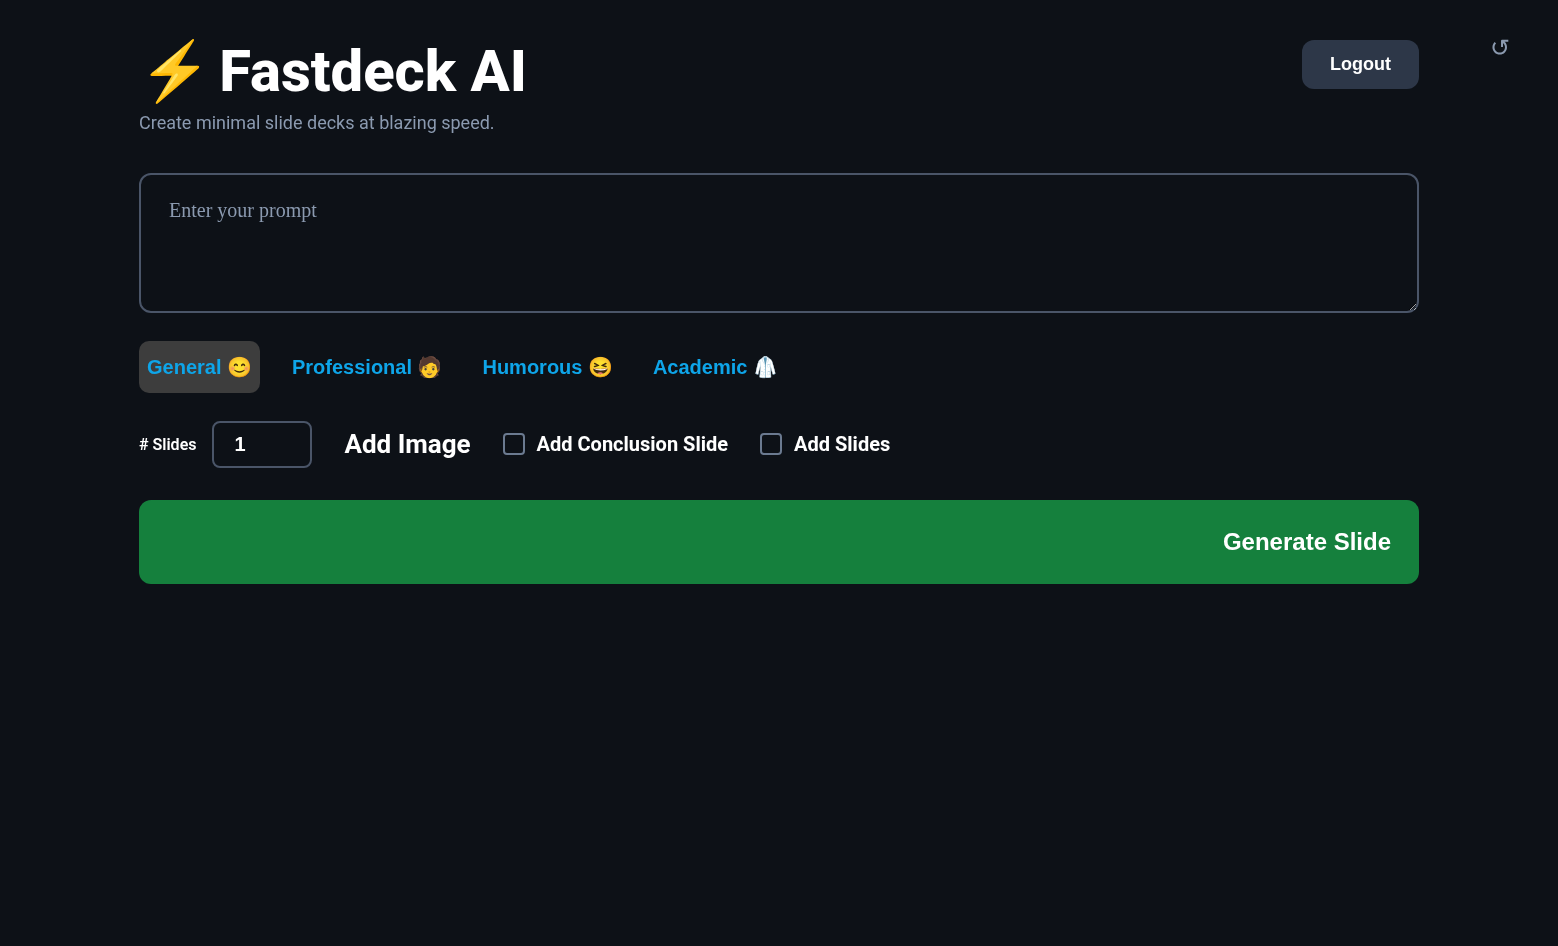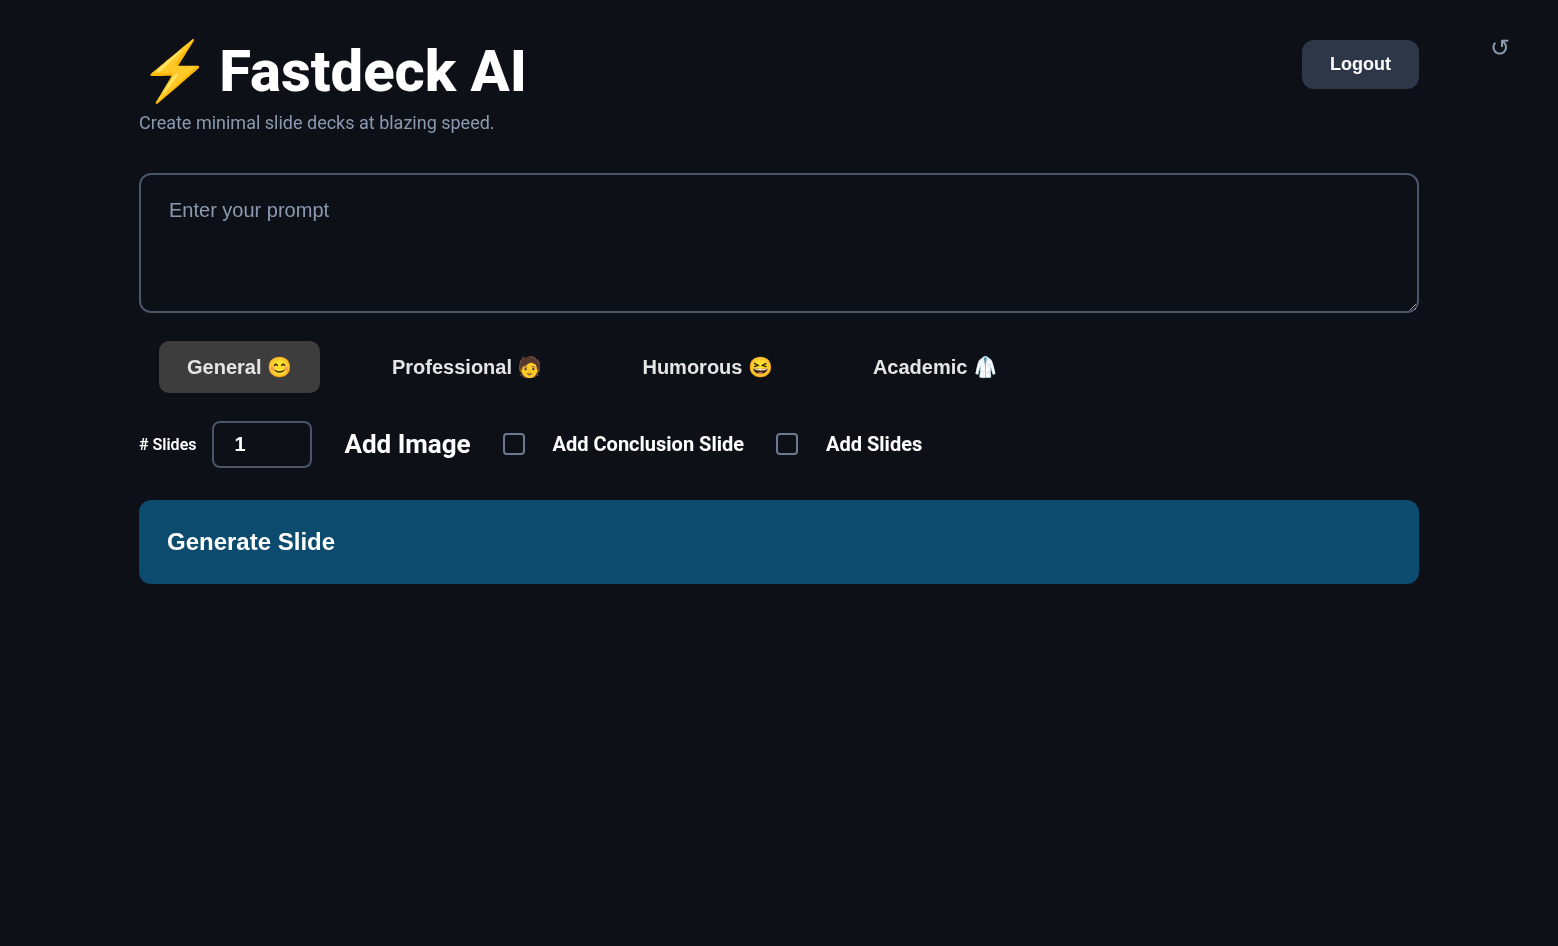--- a/index.html
+++ b/index.html
@@ -87,46 +87,45 @@
       width: 100%;
       background-color: #0d1117;
       border: 2px solid #4a5568;
       border-radius: 12px;
       color: #8b9ab0;
       font-size: 20px;
       padding: 24px 28px;
       resize: vertical;
       min-height: 140px;
       outline: none;
-      font-family: Liberation Sans, sans-serif;
+      font-family: Liberation Serif, serif;
     }
 
     .prompt-textarea::placeholder {
       color: #8b9ab0;
     }
 
     .tone-section {
       display: flex;
       align-items: center;
       gap: 24px;
       margin-top: 24px;
       flex-wrap: wrap;
     }
 
     .tone-button {
       background-color: transparent;
       border: none;
       border-radius: 10px;
-      color: #e5e5e5;
-      font-size: 20px;
-      font-weight: 700;
-      padding: 14px 28px;
+      color: #0ea5e9;
+      font-size: 20px;
+      font-weight: 700;
+      padding: 14px 8px;
       cursor: pointer;
       white-space: nowrap;
-      margin-left: 20px;
     }
 
     .tone-button.active {
       background-color: #3d3d3d;
     }
 
     .options-section {
       display: flex;
       align-items: center;
       gap: 32px;
@@ -162,21 +161,21 @@
     .add-image-label {
       font-size: 26px;
       font-weight: 700;
       color: #ffffff;
       cursor: pointer;
     }
 
     .checkbox-group {
       display: flex;
       align-items: center;
-      gap: 28px;
+      gap: 12px;
       cursor: pointer;
     }
 
     .checkbox-group input[type="checkbox"] {
       width: 22px;
       height: 22px;
       accent-color: #4a5568;
       cursor: pointer;
       appearance: none;
       -webkit-appearance: none;
@@ -190,30 +189,30 @@
     }
 
     .checkbox-label {
       font-size: 20px;
       font-weight: 700;
       color: #ffffff;
     }
 
     .generate-button {
       width: 100%;
-      background-color: #0c4a6e;
+      background-color: #15803d;
       border: none;
       border-radius: 12px;
       color: #ffffff;
       font-size: 24px;
       font-weight: 700;
       padding: 28px;
       cursor: pointer;
       margin-top: 32px;
-      text-align: left;
+      text-align: right;
     }
   </style>
 </head>
 <body>
 
 <button class="undo-button" title="Undo">
   <span>↺</span>
 </button>
 
 <div class="page-container">

